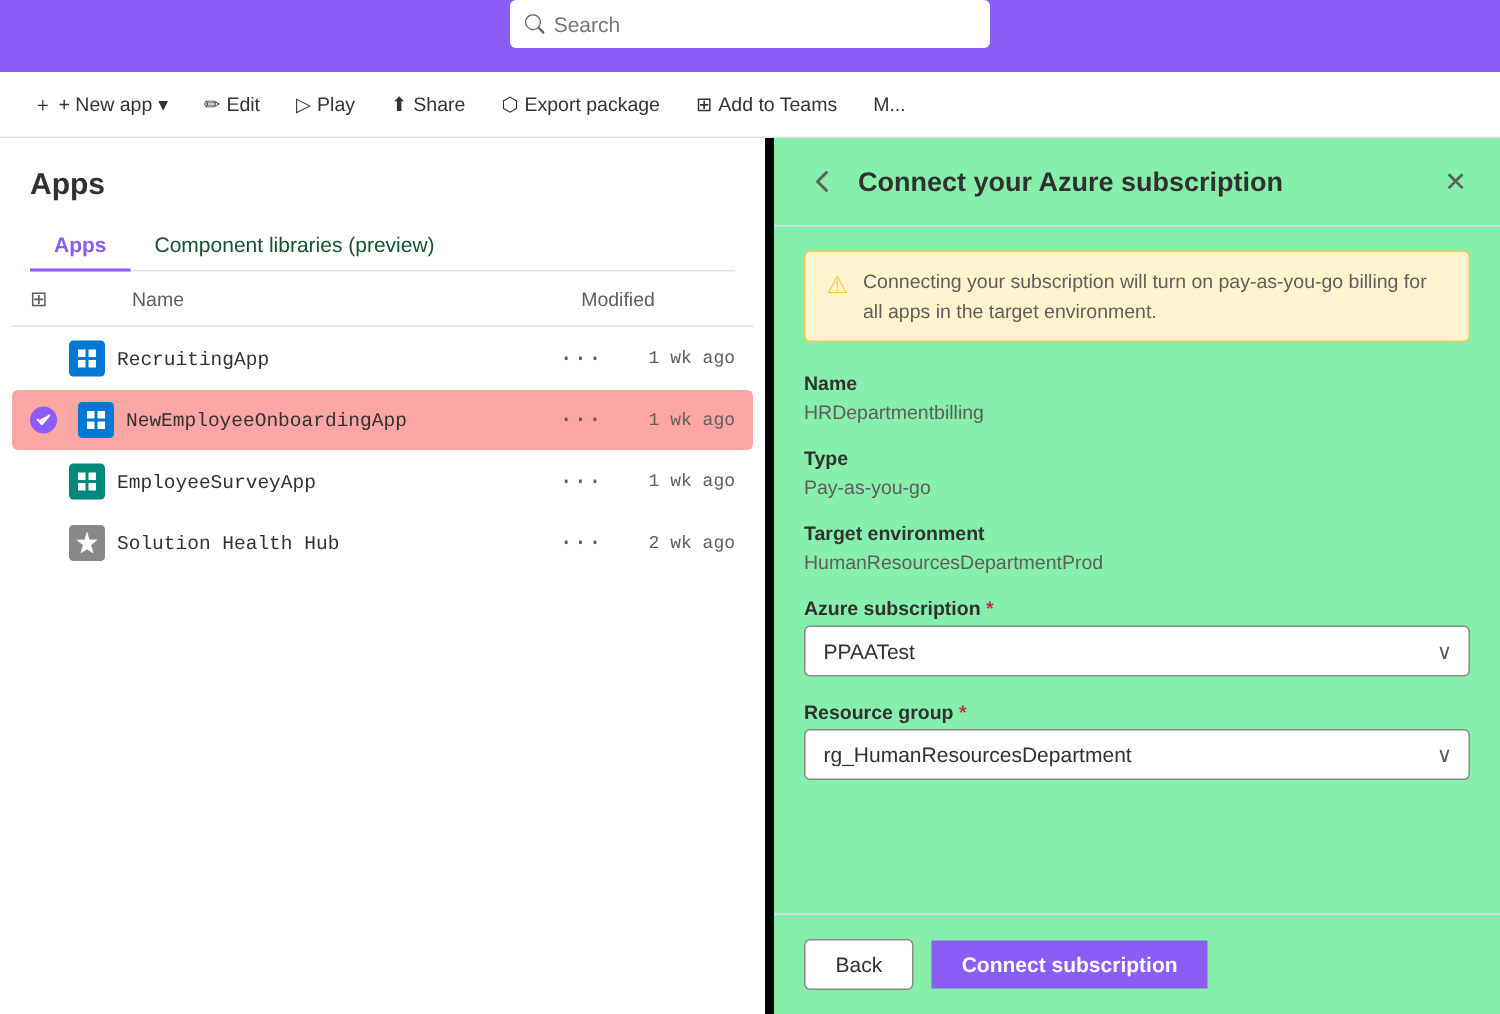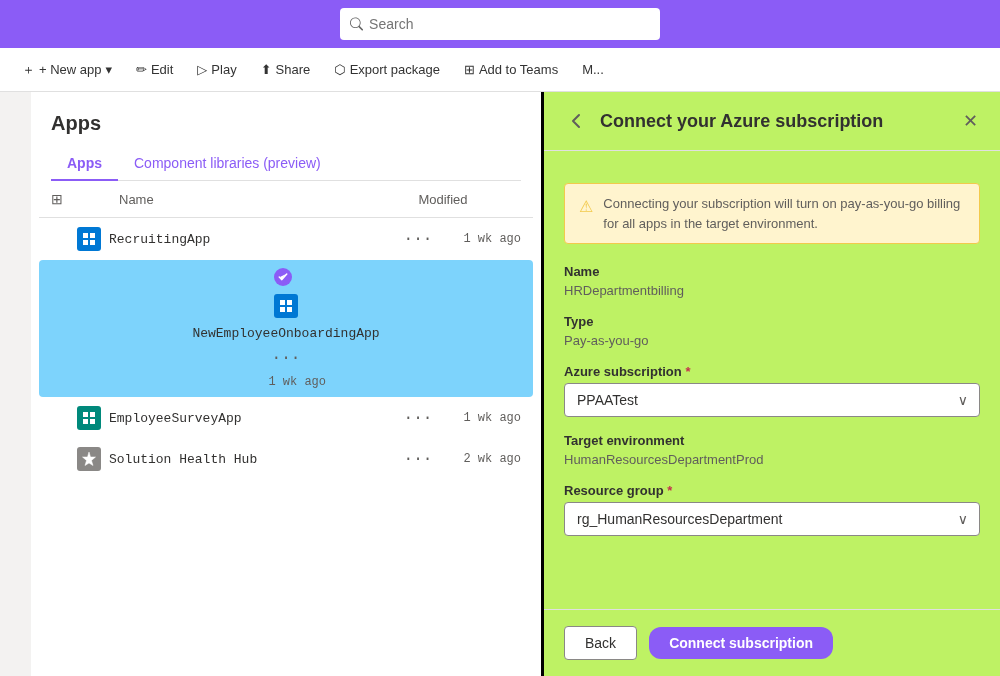--- a/index.html
+++ b/index.html
@@ -3,21 +3,20 @@
   <meta charset="utf-8">
   <style>
     * { box-sizing: border-box; margin: 0; padding: 0; }
     body { font-family: 'Segoe UI', Arial, sans-serif; font-size: 14px; background: #f3f2f1; display: flex; flex-direction: column; height: 676px; overflow: hidden; }
 
     
     .top-bar {
       background: #8b5cf6;
       height: 48px;
       display: flex;
-      align-items: center;
       padding: 0 12px;
       gap: 8px;
       flex-shrink: 0;
     }
     .search-box {
       flex: 1;
       max-width: 320px;
       margin: 0 auto;
       background: white;
       border-radius: 4px;
@@ -69,41 +68,40 @@
     }
 
     
     .left-panel {
       width: 510px;
       background: white;
       flex-shrink: 0;
       display: flex;
       flex-direction: column;
       overflow: hidden;
-      margin-left: 31px;
     }
     .left-panel-header {
       padding: 20px 20px 0 20px;
     }
     .left-panel-title {
       font-size: 20px;
       font-weight: 600;
       color: #323130;
       margin-bottom: 12px;
     }
     .tabs {
       display: flex;
       gap: 0;
       border-bottom: 1px solid #e0e0e0;
     }
     .tab {
       padding: 8px 16px;
       cursor: pointer;
       font-size: 14px;
-      color: #8b5cf6;
+      color: #14532d;
       border-bottom: 2px solid transparent;
       margin-bottom: -1px;
     }
     .tab.active {
       color: #8b5cf6;
       border-bottom: 2px solid #8b5cf6;
       font-weight: 600;
     }
 
     
@@ -130,21 +128,21 @@
     .table-row {
       display: flex;
       align-items: center;
       padding: 8px 12px;
       cursor: pointer;
       gap: 8px;
       border-radius: 4px;
       margin: 1px 0;
       font-family: Liberation Mono, monospace;
     }
-    .table-row.selected { background: #7dd3fc; flex-direction: column; }
+    .table-row.selected { background: #fca5a5; }
     .row-name { flex: 1; font-size: 13px; color: #323130; }
     .row-modified { width: 80px; text-align: right; font-size: 12px; color: #605e5c; flex-shrink: 0; }
     .row-more { width: 30px; text-align: center; color: #605e5c; font-size: 16px; flex-shrink: 0; }
 
     
     .app-icon {
       width: 24px;
       height: 24px;
       border-radius: 3px;
       display: flex;
@@ -169,26 +167,25 @@
     }
     .check-circle svg { width: 12px; height: 12px; fill: white; }
     .check-empty { width: 18px; height: 18px; flex-shrink: 0; }
 
     
     .grid-icon { font-size: 14px; color: #605e5c; }
 
     
     .right-panel {
       flex: 1;
-      background: #bef264;
-      border-left: 3px solid #000000;
+      background: #86efac;
+      border-left: 6px solid #000000;
       display: flex;
       flex-direction: column;
       overflow: hidden;
-      gap: 16px;
     }
     .panel-header {
       display: flex;
       align-items: center;
       padding: 16px 20px;
       border-bottom: 1px solid #e0e0e0;
       gap: 12px;
     }
     .back-btn {
       background: none;
@@ -296,21 +293,21 @@
       border-radius: 4px;
       cursor: pointer;
       font-size: 14px;
       color: #323130;
     }
     .btn-primary {
       padding: 8px 20px;
       border: none;
       background: #8b5cf6;
       color: white;
-      border-radius: 12px;
+      border-radius: 0;
       cursor: pointer;
       font-size: 14px;
       font-weight: 600;
     }
 
     .required-star { color: #c4314b; }
   </style>
 </head>
 <body>
 
@@ -465,34 +462,34 @@
         <div class="field-label">Name</div>
         <div class="field-value">HRDepartmentbilling</div>
       </div>
 
       <div class="field-group">
         <div class="field-label">Type</div>
         <div class="field-value">Pay-as-you-go</div>
       </div>
 
       <div class="field-group">
+        <div class="field-label">Target environment</div>
+        <div class="field-value">HumanResourcesDepartmentProd</div>
+      </div>
+
+      <div class="field-group">
         <div class="field-label">
           <span>Azure subscription</span>
           <span class="required-star"> *</span>
         </div>
         <div class="select-wrapper">
           <select>
             <option>PPAATest</option>
           </select>
         </div>
-      </div>
-
-      <div class="field-group">
-        <div class="field-label">Target environment</div>
-        <div class="field-value">HumanResourcesDepartmentProd</div>
       </div>
 
       <div class="field-group">
         <div class="field-label">
           <span>Resource group</span>
           <span class="required-star"> *</span>
         </div>
         <div class="select-wrapper">
           <select>
             <option>rg_HumanResourcesDepartment</option>

